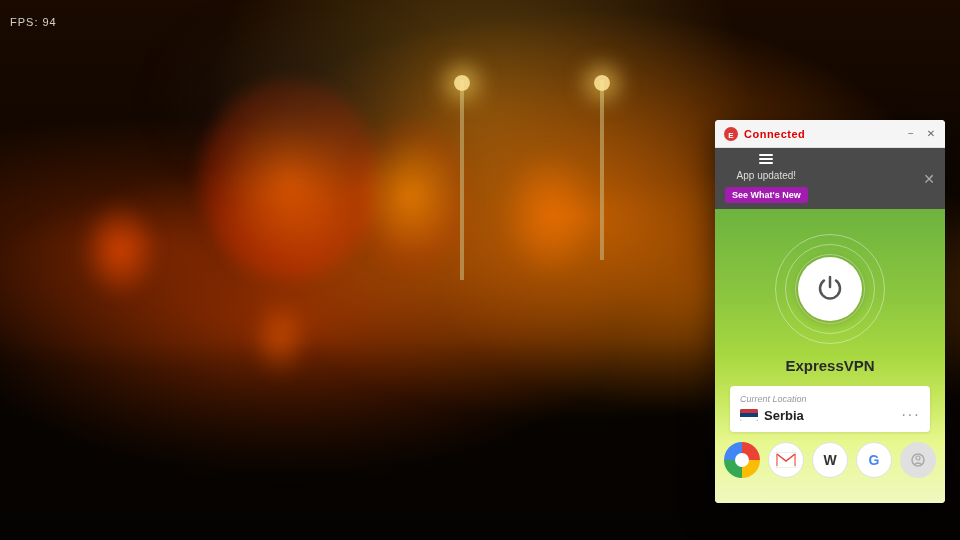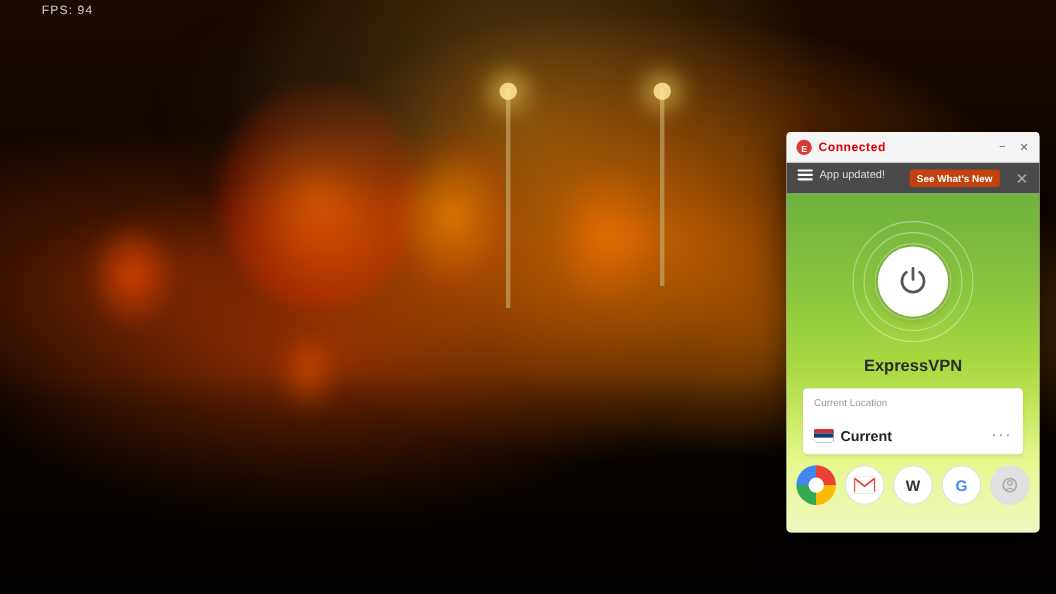--- a/index.html
+++ b/index.html
@@ -53,25 +53,24 @@
       background: rgba(255,230,150,0.9);
       border-radius:50%;
       box-shadow: 0 0 20px 10px rgba(255,220,100,0.5);
     }
     .lamp-1 { height:200px; top:80px; left:460px; }
     .lamp-2 { height:180px; top:80px; left:600px; }
 
     
     .hud {
       position:absolute;
-      top:4px; left:10px;
+      top:16px; left:10px;
       color: rgba(255,255,255,0.8);
       font-size:11px;
       letter-spacing:1px;
-      margin-left:28px;
     }
 
     
     .vpn-window {
       position: absolute;
       top: 120px;
       right: 15px;
       width: 230px;
       background: #fff;
       border-radius: 4px;
@@ -119,39 +118,40 @@
       display: flex;
       align-items: center;
       justify-content: space-between;
       padding: 6px 10px;
       background: #4a4a4a;
       color: #fff;
       font-size: 11px;
     }
     .notif-left {
       display: flex;
+      align-items: center;
       gap: 6px;
+      flex-direction: column;
     }
     .hamburger-icon {
       display: flex; flex-direction: column; gap: 2px;
     }
     .hamburger-icon span {
       display: block; width: 14px; height: 2px; background: #fff; border-radius:1px;
     }
     .notif-text { font-size: 10px; color: #ddd; }
     .notif-cta {
-      background: #c2410c;
+      background: #a21caf;
       color: #fff;
       border: none;
       border-radius: 3px;
       padding: 3px 7px;
       font-size: 9px;
       font-weight: 600;
       cursor: pointer;
-      margin-left: 16px;
     }
     .notif-close {
       color: #aaa;
       font-size: 14px;
       cursor: pointer;
       margin-left: 4px;
     }
 
     
     .vpn-body {
@@ -212,21 +212,22 @@
       background: #fff;
       border-radius: 4px;
       padding: 8px 10px;
       width: 100%;
       margin-bottom: 10px;
       box-shadow: 0 1px 3px rgba(0,0,0,0.1);
     }
     .location-label {
       font-size: 9px;
       color: #999;
-      margin-bottom: 16px;
+      margin-bottom: 2px;
+      font-style: italic;
     }
     .location-row {
       display: flex;
       align-items: center;
       justify-content: space-between;
     }
     .location-left {
       display: flex;
       align-items: center;
       gap: 6px;
@@ -389,21 +390,21 @@
       <div class="location-row">
         <div class="location-left">
           <div class="flag-icon">
             
             <svg width="18" height="12" viewBox="0 0 18 12">
               <rect width="18" height="4" fill="#C6363C"></rect>
               <rect y="4" width="18" height="4" fill="#0C4076"></rect>
               <rect y="8" width="18" height="4" fill="#fff"></rect>
             </svg>
           </div>
-          <span class="location-name">Current</span>
+          <span class="location-name">Serbia</span>
         </div>
         <span class="more-btn">···</span>
       </div>
     </div>
 
     <div class="shortcuts">
 
       <div class="shortcut-icon shortcut-chrome">
         <div class="shortcut-chrome-inner"></div>
       </div>

